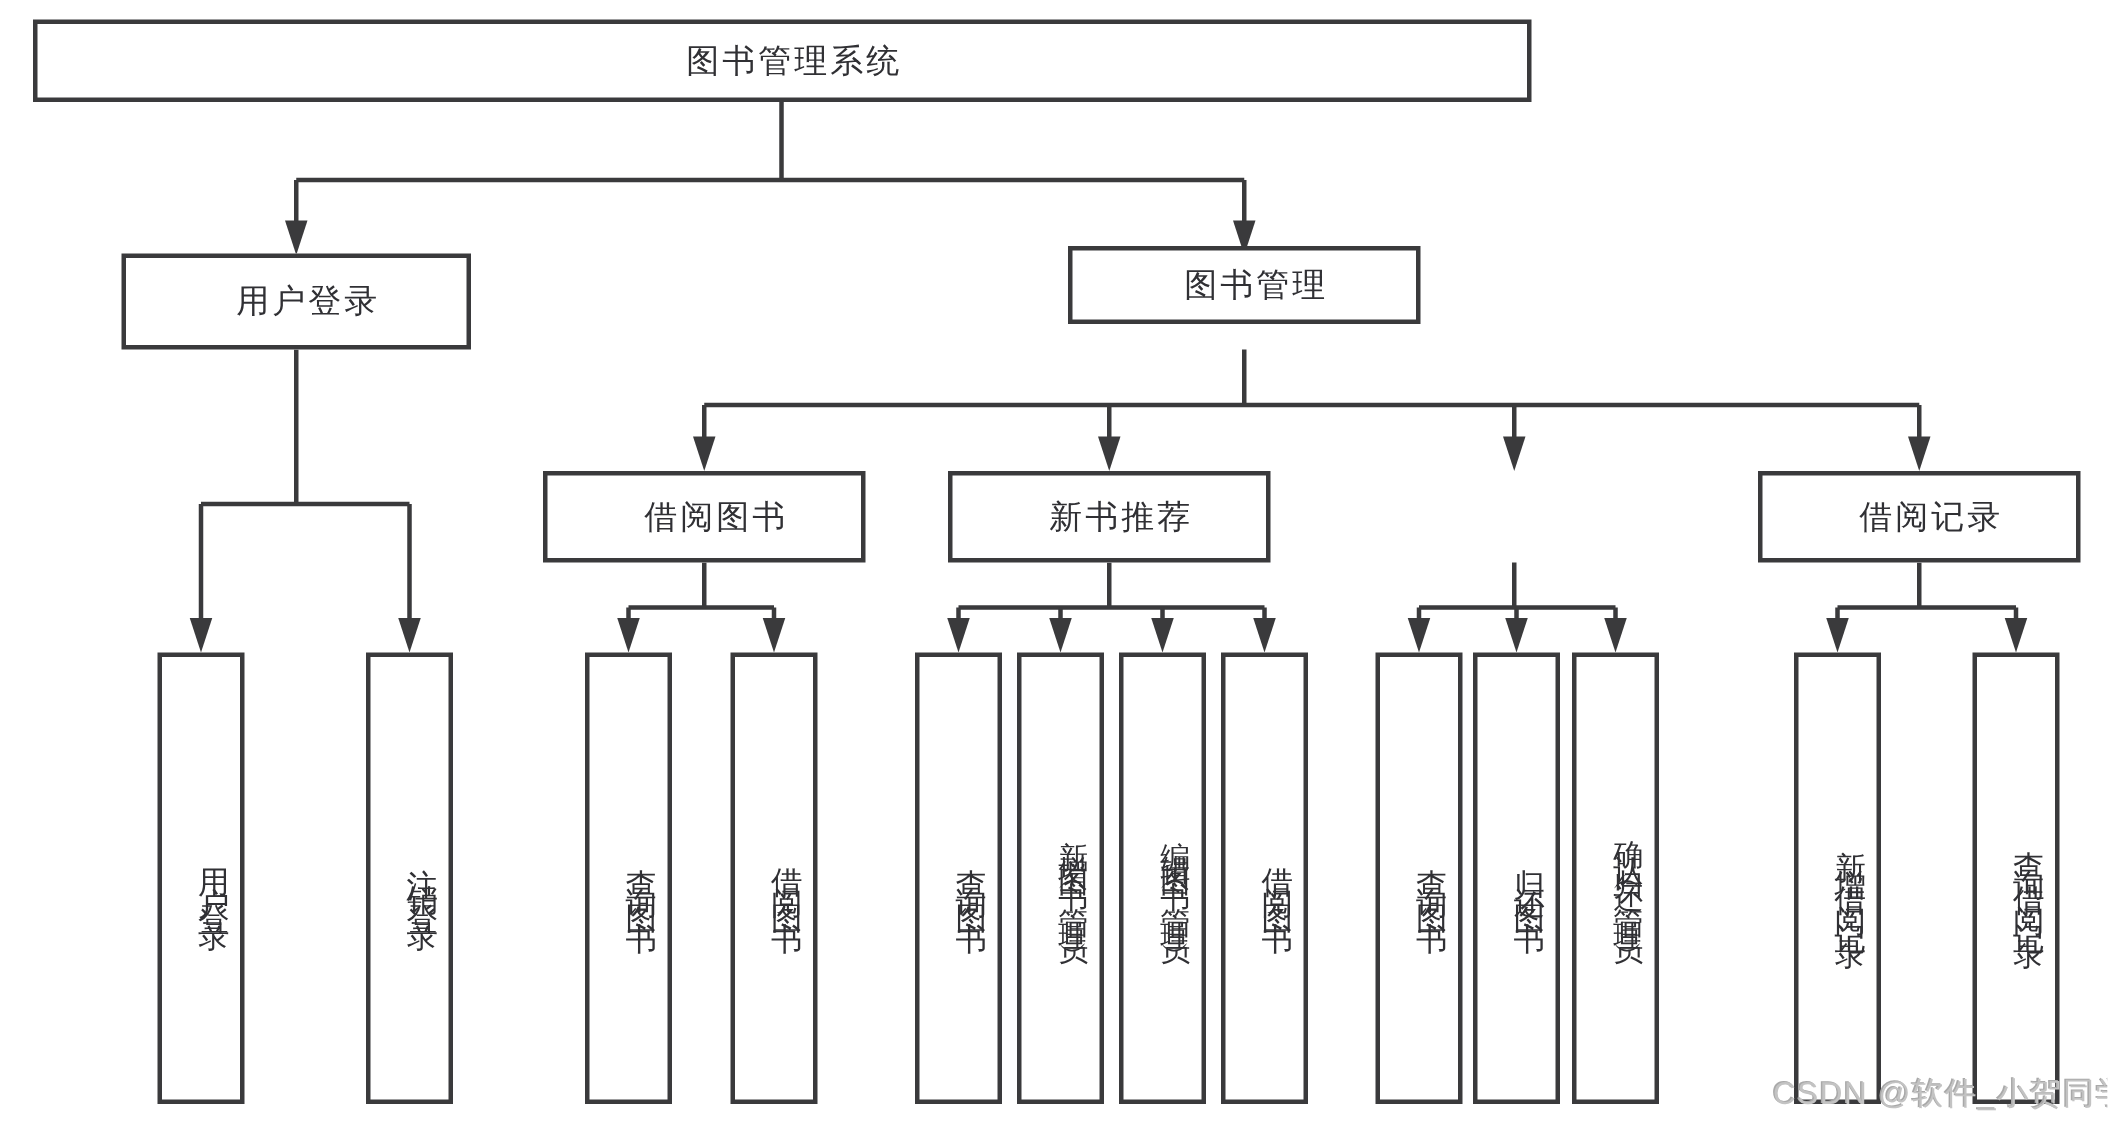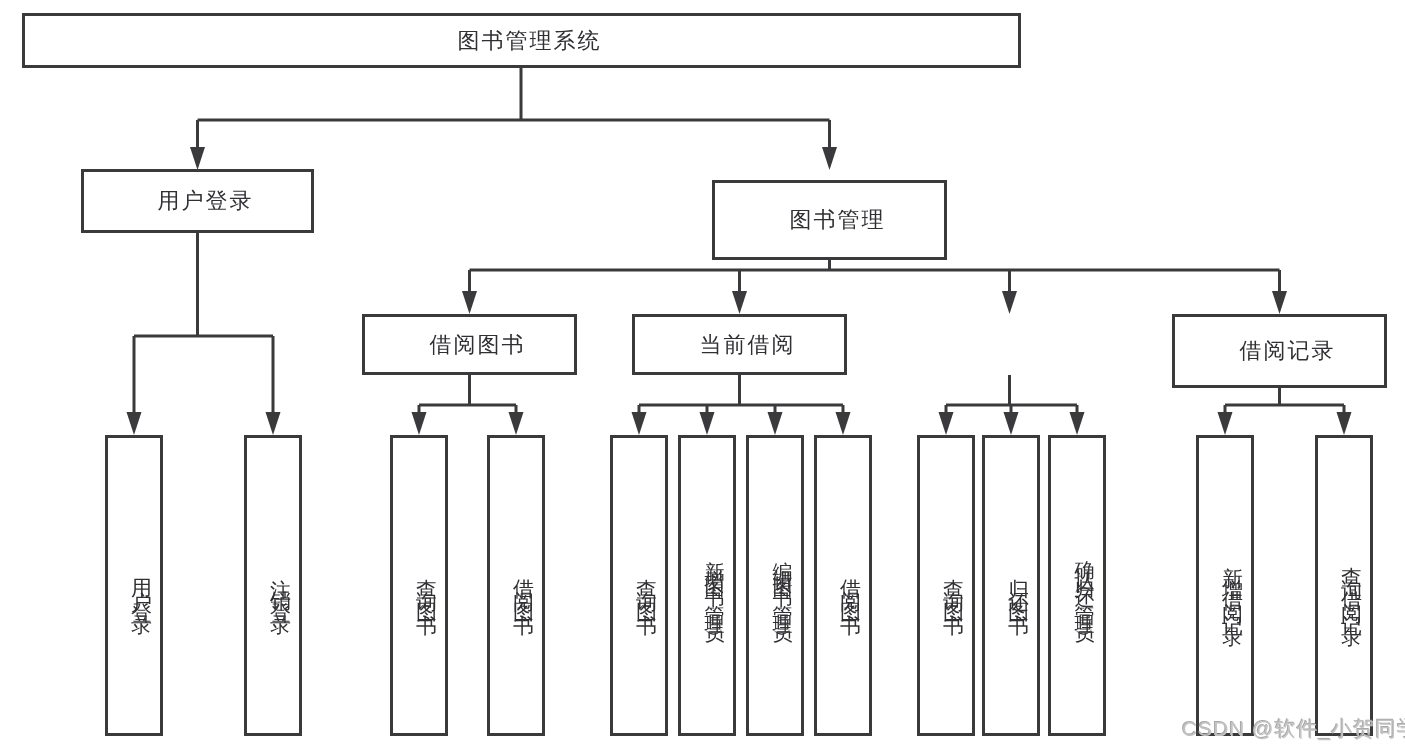--- a/index.html
+++ b/index.html
@@ -93,31 +93,31 @@
     </g>
   </svg>
 
   <div class="box h" style="left:22px; top:13px; width:999px; height:55px">
     <span>图书管理系统</span>
   </div>
 
   <div class="box h" style="left:81px; top:169px; width:233px; height:64px">
     <span>用户登录</span>
   </div>
-  <div class="box h" style="left:712px; top:180px; width:235px; height:80px">
+  <div class="box h" style="left:712px; top:164px; width:235px; height:52px">
     <span>图书管理</span>
   </div>
 
   <div class="box h" style="left:362px; top:314px; width:215px; height:61px">
     <span>借阅图书</span>
   </div>
   <div class="box h" style="left:632px; top:314px; width:215px; height:61px">
-    <span>当前借阅</span>
+    <span>新书推荐</span>
   </div>
-  <div class="box h" style="left:1172px; top:314px; width:215px; height:74px">
+  <div class="box h" style="left:1172px; top:314px; width:215px; height:61px">
     <span>借阅记录</span>
   </div>
 
   <div class="box v" style="left:105px; top:435px; width:58px; height:301px">
     <span class="vtext">用户登录</span>
   </div>
   <div class="box v" style="left:244px; top:435px; width:58px; height:301px">
     <span class="vtext">注销登录</span>
   </div>
 

